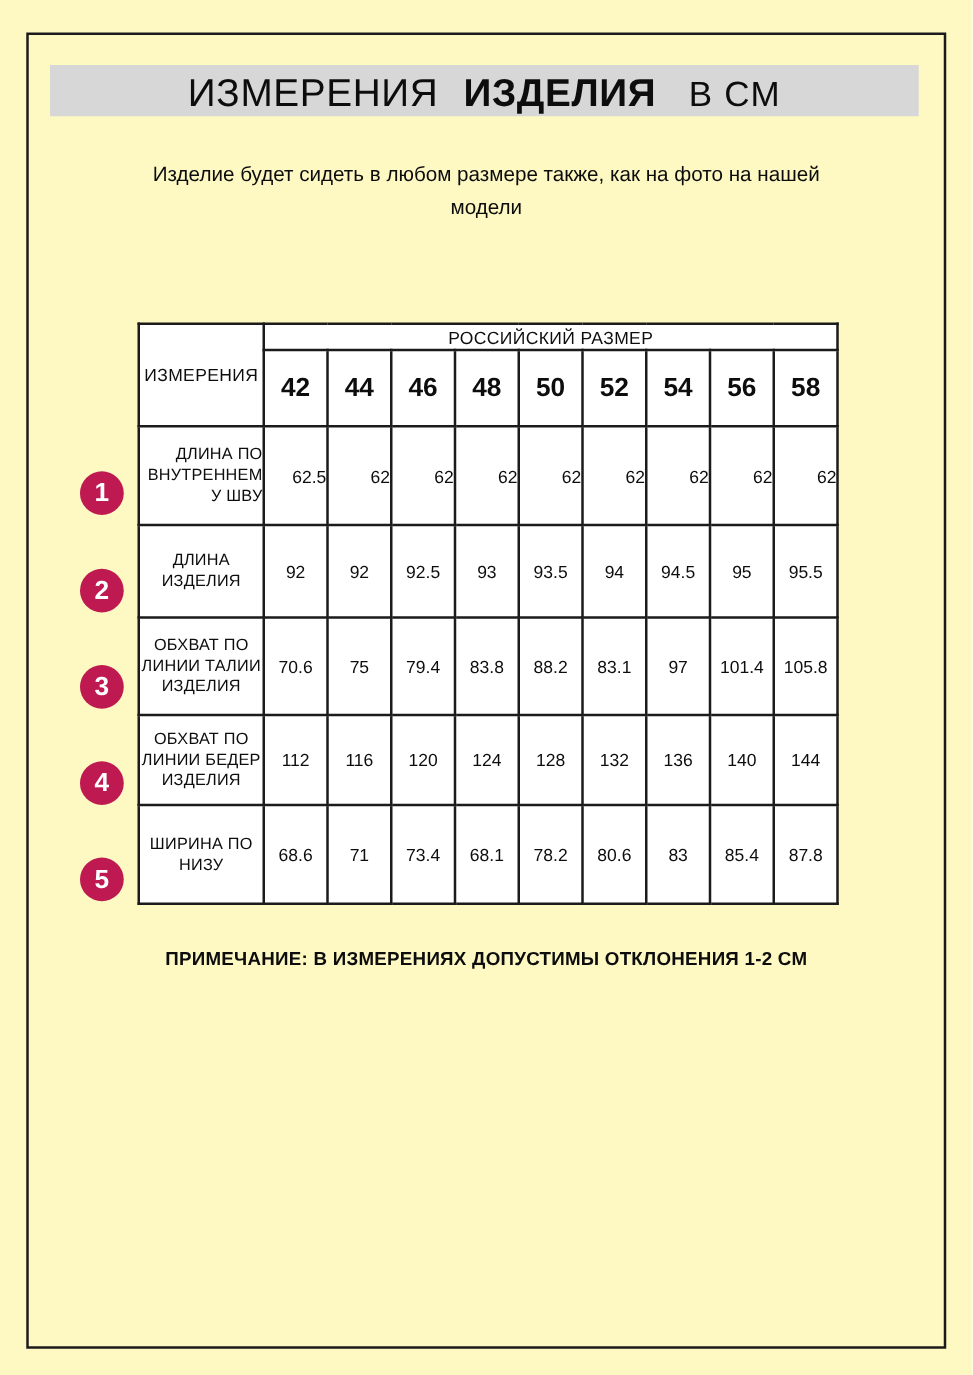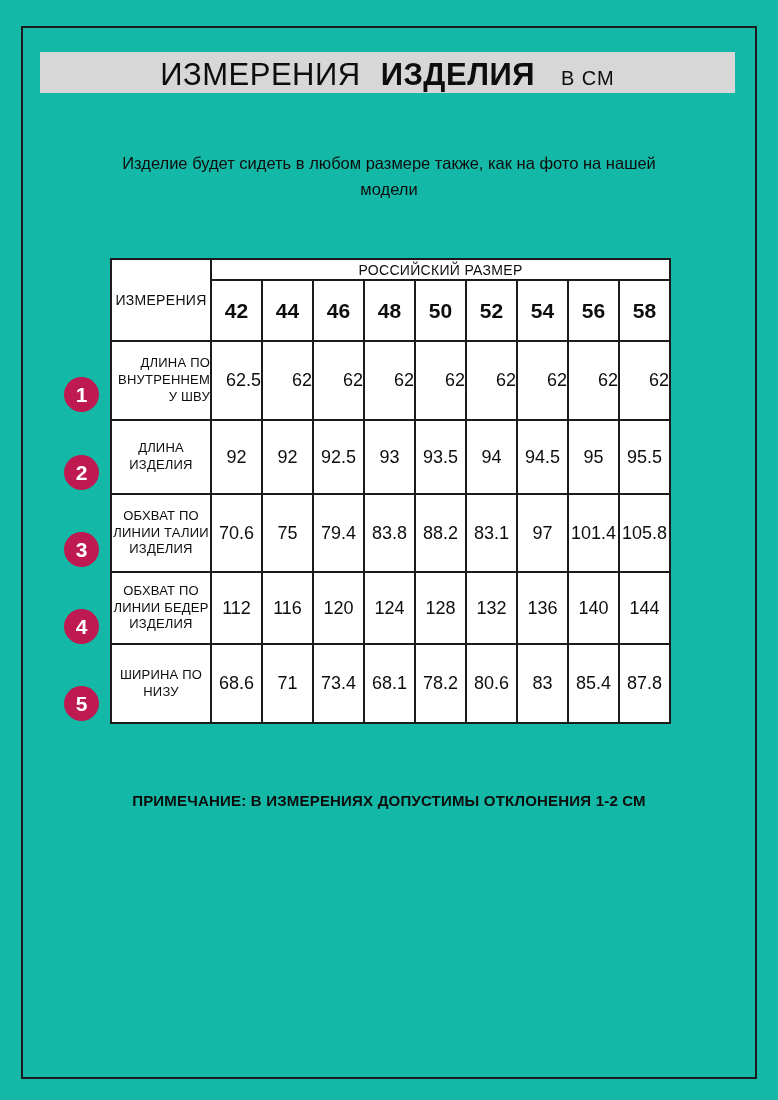--- a/index.html
+++ b/index.html
@@ -10,21 +10,21 @@
   * { margin: 0; padding: 0; box-sizing: border-box; }
   html, body { background: #ffffff; }
   body {
     font-family: "Liberation Sans", "DejaVu Sans", sans-serif;
     color: #0d0d0d;
   }
   .page {
     position: relative;
     width: 778px;
     height: 1100px;
-    background: #14b8a6;
+    background: #fef9c3;
     overflow: hidden;
   }
   .frame {
     position: absolute;
     left: 21px; top: 26px;
     width: 736px; height: 1053px;
     border: 2px solid var(--line);
   }
   .title-bar {
     position: absolute;
@@ -41,36 +41,36 @@
     font-weight: 400;
     letter-spacing: 0.5px;
   }
   .title-word-2 {
     font-size: 31px;
     font-weight: 700;
     letter-spacing: 0.5px;
     margin-left: 20px;
   }
   .title-unit {
-    font-size: 20px;
+    font-size: 28px;
     font-weight: 400;
     letter-spacing: 1px;
     margin-left: 26px;
   }
   .style-code {
     position: absolute;
     left: 0; top: 107px;
     width: 778px;
     text-align: center;
     font-size: 23px;
     font-weight: 400;
   }
   .description {
     position: absolute;
-    left: 89px; top: 151px;
+    left: 89px; top: 128px;
     width: 600px;
     text-align: center;
     font-size: 16.5px;
     line-height: 1.55;
     white-space: pre-line;
   }
   table.size-table {
     position: absolute;
     left: 110px; top: 258px;
     width: 560px;
@@ -101,21 +101,21 @@
     font-weight: 700;
   }
   td.label-cell {
     font-size: 13px;
     font-weight: 400;
     line-height: 1.3;
     white-space: pre-line;
     letter-spacing: 0.2px;
   }
   td.value-cell {
-    font-size: 18px;
+    font-size: 14px;
     font-weight: 400;
   }
   tr.data-r1 td { height: 79px; text-align: right; }
   tr.data-r2 td { height: 74px; }
   tr.data-r3 td { height: 78px; }
   tr.data-r4 td { height: 72px; }
   tr.data-r5 td { height: 79px; }
   .num-badge {
     position: absolute;
     left: 64px;
@@ -135,21 +135,20 @@
   .badge-4 { top: 609px; }
   .badge-5 { top: 686px; }
   .note {
     position: absolute;
     left: 0; top: 759px;
     width: 778px;
     text-align: center;
     font-size: 15px;
     font-weight: 700;
     letter-spacing: 0.2px;
-    margin-top: 33px;
   }
 </style>
 </head>
 <body>
 
 <div class="page">
 
   <div class="frame"></div>
 
   <div class="title-bar">

